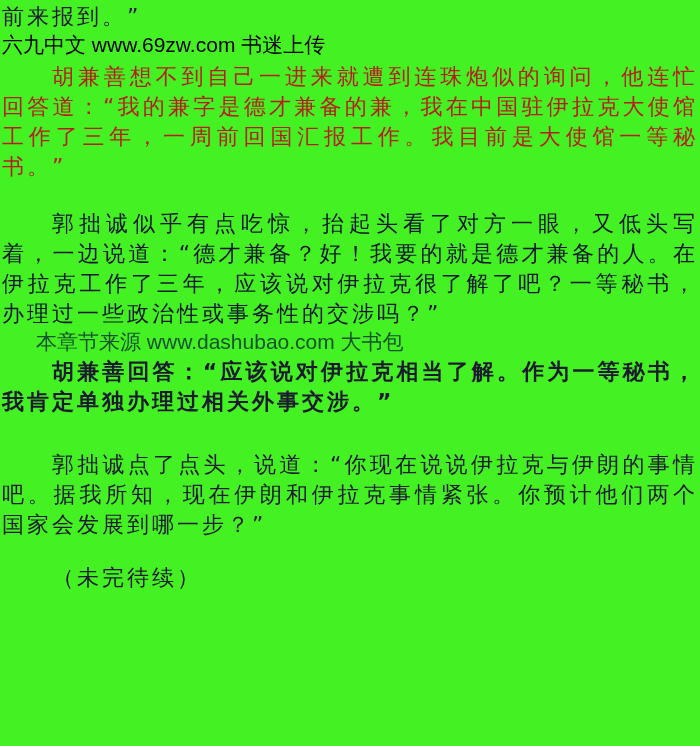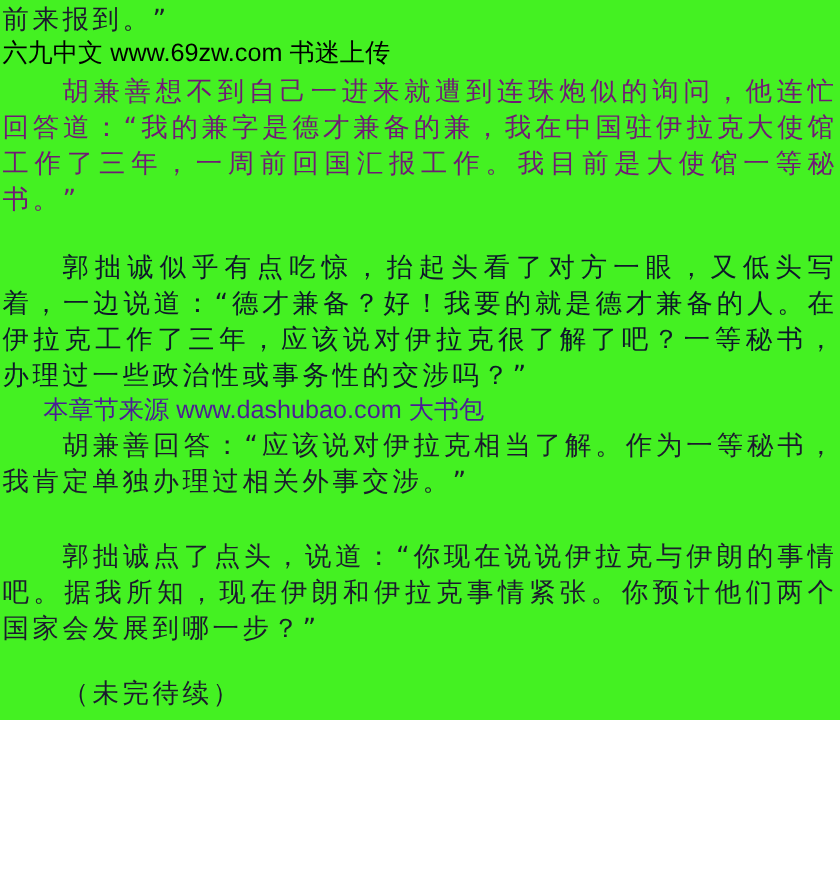--- a/index.html
+++ b/index.html
@@ -1,19 +1,19 @@
 <!DOCTYPE html>
 <html><head>
 <meta charset="utf-8">
 <style>
   html, body { margin: 0; padding: 0; }
   .page {
     position: relative;
     width: 700px;
-    height: 600px;
+    height: 746px;
     background: #44f122;
     overflow: hidden;
     font-family: "DejaVu Sans", sans-serif;
     box-sizing: border-box;
     padding-top: 2px;
   }
   p { margin: 0; }
   .body-text {
     font-size: 22px;
     line-height: 30px;
@@ -44,25 +44,25 @@
 </head>
 <body>
 
 <div class="page" style="background: rgb(68, 241, 34);">
 
   <p class="body-text p1" style="color: rgb(28, 26, 46);">前来报到。”</p>
 
 
   <div class="watermark" style="color: rgb(0, 0, 0);">六九中文 www.69zw.com 书迷上传</div>
 
-  <p class="body-text indent p3" style="color: #701a75;">胡兼善想不到自己一进来就遭到连珠炮似的询问，他连忙回答道：“我的兼字是德才兼备的兼，我在中国驻伊拉克大使馆工作了三年，一周前回国汇报工作。我目前是大使馆一等秘书。”</p>
+  <p class="body-text indent p3" style="color: #b91c1c;">胡兼善想不到自己一进来就遭到连珠炮似的询问，他连忙回答道：“我的兼字是德才兼备的兼，我在中国驻伊拉克大使馆工作了三年，一周前回国汇报工作。我目前是大使馆一等秘书。”</p>
 
   <p class="body-text indent p4" style="color: #0f172a;">郭拙诚似乎有点吃惊，抬起头看了对方一眼，又低头写着，一边说道：“德才兼备？好！我要的就是德才兼备的人。在伊拉克工作了三年，应该说对伊拉克很了解了吧？一等秘书，办理过一些政治性或事务性的交涉吗？”</p>
 
-  <div class="watermark" style="color: #4c1d95; padding-left: 36px;">本章节来源 www.dashubao.com 大书包</div>
+  <div class="watermark" style="color: #14532d; padding-left: 36px;">本章节来源 www.dashubao.com 大书包</div>
 
-  <p class="body-text indent p5" style="color: rgb(28, 26, 46);">胡兼善回答：“应该说对伊拉克相当了解。作为一等秘书，我肯定单独办理过相关外事交涉。”</p>
+  <p class="body-text indent p5" style="color: rgb(28, 26, 46); font-weight: bold;">胡兼善回答：“应该说对伊拉克相当了解。作为一等秘书，我肯定单独办理过相关外事交涉。”</p>
 
   <p class="body-text indent p6" style="color: rgb(28, 26, 46);">郭拙诚点了点头，说道：“你现在说说伊拉克与伊朗的事情吧。据我所知，现在伊朗和伊拉克事情紧张。你预计他们两个国家会发展到哪一步？”</p>
 
   <p class="body-text indent p7" style="color: rgb(28, 26, 46); font-family: Liberation Mono, monospace;">（未完待续）</p>
 
 </div>
 
 </body></html>

